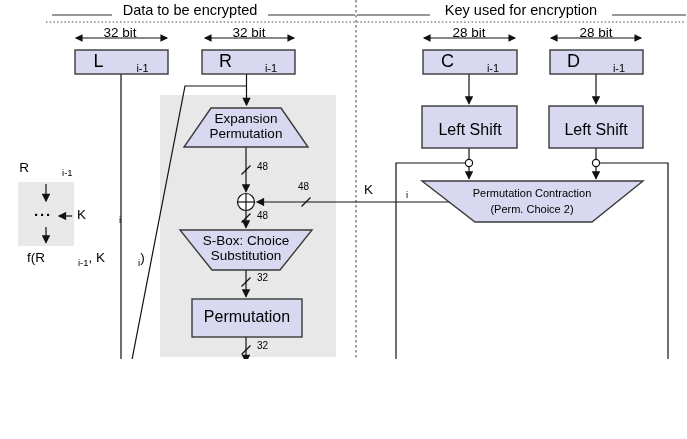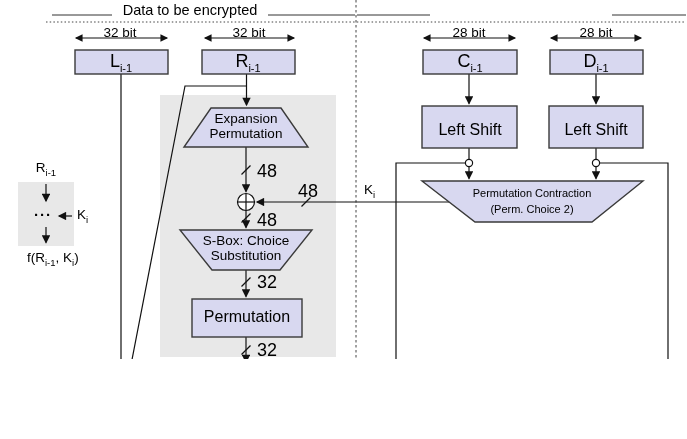--- a/index.html
+++ b/index.html
@@ -2,29 +2,29 @@
 <html><head>
 <meta charset="utf-8">
 <style>
   html,body{margin:0;padding:0;background:#fff;}
   .stage{position:relative;width:687px;height:359px;background:#ffffff;
          font-family:"Liberation Sans",sans-serif;color:#000;overflow:hidden;}
   .stage svg{position:absolute;left:0;top:0;}
   .lbl{position:absolute;white-space:nowrap;line-height:1.15;color:#000;}
   .ctr{transform:translateX(-50%);text-align:center;}
   .b2 span{display:block;}
-  sub{line-height:0;font-size:62%;}
+  sub{line-height:0;font-size:62%;margin-left:33px;}
   .title{font-size:14.5px;}
   .bit{font-size:13.5px;text-align:right;}
   .reg{font-size:18px;}
   .reg sub{font-size:11px;}
   .blk{font-size:13.5px;line-height:15px;}
   .pc2{font-size:11px;line-height:16px;}
   .big{font-size:16px;}
-  .wire{font-size:18px;}
+  .wire{font-size:10px;}
   .ki{font-size:13.5px;}
   .ki sub{font-size:9.5px;}
   .leg{font-size:13.5px;}
   .leg sub{font-size:9.5px;}
   .dots{font-size:15px;font-weight:bold;letter-spacing:1px;}
 </style>
 </head>
 <body>
 
 <div class="stage">
@@ -114,20 +114,21 @@
     <line x1="246" y1="193.5" x2="246" y2="210.5"></line>
     <circle cx="246" cy="373" r="8.5"></circle>
     <line x1="237.5" y1="373" x2="254.5" y2="373"></line>
     <line x1="246" y1="364.5" x2="246" y2="381.5"></line>
     <circle cx="469" cy="163" r="3.6"></circle>
     <circle cx="596" cy="163" r="3.6"></circle>
   </g>
 </svg>
 
 <div class="lbl ctr title" style="left:190px;top:2px">Data to be encrypted</div>
+<div class="lbl ctr title" style="left:521px;top:2px">Key used for encryption</div>
 
 <div class="lbl ctr bit" style="left:120px;top:25px">32 bit</div>
 <div class="lbl ctr bit" style="left:249px;top:25px">32 bit</div>
 <div class="lbl ctr bit" style="left:469px;top:25px">28 bit</div>
 <div class="lbl ctr bit" style="left:596px;top:25px">28 bit</div>
 
 <div class="lbl ctr reg" style="left:121px;top:51px"><span>L</span><sub>i-1</sub></div>
 <div class="lbl ctr reg" style="left:248px;top:51px"><span>R</span><sub>i-1</sub></div>
 <div class="lbl ctr reg" style="left:470px;top:51px"><span>C</span><sub>i-1</sub></div>
 <div class="lbl ctr reg" style="left:596px;top:51px"><span>D</span><sub>i-1</sub></div>

